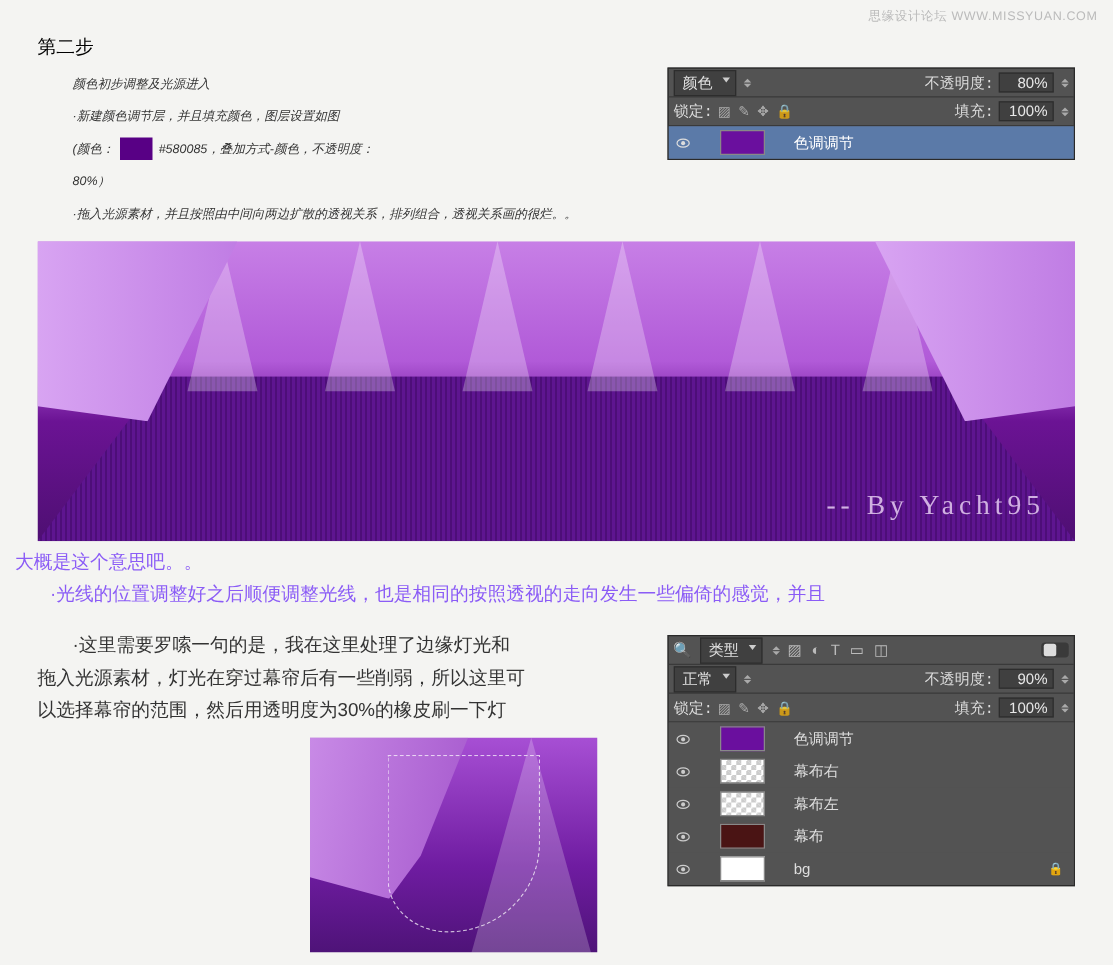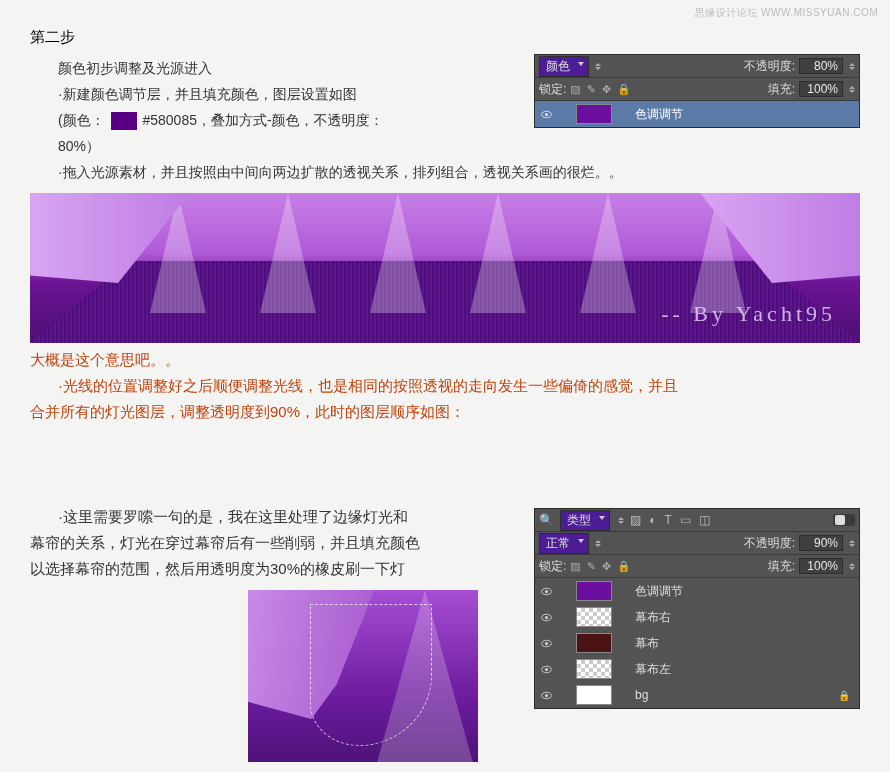--- a/index.html
+++ b/index.html
@@ -23,28 +23,29 @@
     letter-spacing: 0.5px;
   }
   .step-title {
     color: #000000;
     font-size: 15px;
     padding: 28px 0 0 30px;
   }
   .body-text {
     padding: 8px 20px 0 58px;
     line-height: 26px;
-    font-size: 14px;
+    font-size: 10px;
     color: #333;
+    font-style: italic;
   }
   .body-text2 {
-    padding: 4px 20px 0 30px;
+    padding: 4px 20px 0 12px;
     line-height: 26px;
     font-size: 15px;
-    color: #c2410c;
+    color: #8b5cf6;
   }
   .swatch {
     display: inline-block;
     width: 26px;
     height: 18px;
     background: #580085;
     vertical-align: middle;
     margin: 0 2px;
   }
 
@@ -62,21 +63,21 @@
   .ps-row {
     display: flex;
     align-items: center;
     height: 22px;
     border-bottom: 1px solid #3a3a3a;
     padding: 0 4px;
     gap: 4px;
   }
   .ps-row:last-child { border-bottom: none; }
   .ps-dropdown {
-    background: #4c1d95;
+    background: #404040;
     color: #e0e0e0;
     padding: 1px 18px 1px 6px;
     position: relative;
     border: 1px solid #2d2d2d;
   }
   .ps-dropdown::after {
     content: "";
     position: absolute;
     right: 4px;
     top: 5px;
@@ -92,21 +93,21 @@
   }
   .ps-arrows::before,
   .ps-arrows::after {
     content: "";
     width: 0; height: 0;
     border-left: 3px solid transparent;
     border-right: 3px solid transparent;
   }
   .ps-arrows::before { border-bottom: 3px solid #aaa; }
   .ps-arrows::after  { border-top: 3px solid #aaa; }
-  .ps-label { color: #ddd; }
+  .ps-label { color: #ddd; font-family: Liberation Mono, monospace; }
   .ps-value-box {
     background: #404040;
     border: 1px solid #2d2d2d;
     padding: 0 4px;
     min-width: 34px;
     text-align: right;
     color: #e8e8e8;
   }
   .spacer { flex: 1; }
   .ps-lock-icons { display: flex; gap: 6px; align-items: center; color: #bbb; font-size: 11px;}
@@ -138,21 +139,21 @@
       linear-gradient(45deg,#ccc 25%,transparent 25%,transparent 75%,#ccc 75%) 0 0/8px 8px,
       linear-gradient(45deg,#ccc 25%,#fff 25%,#fff 75%,#ccc 75%) 4px 4px/8px 8px;
   }
   .thumb.darkred { background: #4a1414; }
   .thumb.white { background: #fff; }
 
   
   .stage-wrap {
     margin: 8px 30px 0 30px;
     position: relative;
-    height: 150px;
+    height: 240px;
     overflow: hidden;
   }
   .stage-back {
     position: absolute; inset: 0;
     background: linear-gradient(#c77fe6 0%, #b15ad8 40%, #6b1394 60%, #4e0f72 100%);
   }
   .stage-floor {
     position: absolute; left:0; right:0; bottom:0; height: 55%;
     background: repeating-linear-gradient(90deg,#5e1590,#5e1590 2px,#4d0e78 2px,#4d0e78 4px);
     clip-path: polygon(12% 0, 88% 0, 100% 100%, 0 100%);
@@ -324,27 +325,26 @@
   <div class="light" style="left:550px"></div>
   <div class="light" style="left:660px"></div>
   <div class="curtain-l"></div>
   <div class="curtain-r"></div>
   <div class="by-line">-- By Yacht95</div>
 </div>
 
 <div class="body-text2">
   <div>大概是这个意思吧。。</div>
   <div style="text-indent:28px">·光线的位置调整好之后顺便调整光线，也是相同的按照透视的走向发生一些偏倚的感觉，并且</div>
-  <div>合并所有的灯光图层，调整透明度到90%，此时的图层顺序如图：</div>
 </div>
 
 <div class="bottom-wrap clearfix">
   <div class="bottom-left">
     <div style="text-indent:28px">·这里需要罗嗦一句的是，我在这里处理了边缘灯光和</div>
-    <div>幕帘的关系，灯光在穿过幕帘后有一些削弱，并且填充颜色</div>
+    <div>拖入光源素材，灯光在穿过幕帘后有一些削弱，所以这里可</div>
     <div>以选择幕帘的范围，然后用透明度为30%的橡皮刷一下灯</div>
     <div class="mini-stage">
       <div class="mini-back"></div>
       <div class="mini-light"></div>
       <div class="mini-curtain"></div>
       <div class="mini-sel"></div>
     </div>
   </div>
 </div>
 
@@ -404,32 +404,32 @@
         <span class="thumb checker"></span>
         <span class="layer-name">幕布右</span>
       </div>
       <div class="ps-layer-row">
         <span class="eye">
           <svg viewBox="0 0 16 16">
             <ellipse cx="8" cy="8" rx="6" ry="4" fill="none" stroke="#ccc" stroke-width="1.2"></ellipse>
             <circle cx="8" cy="8" r="2" fill="#ccc"></circle>
           </svg>
         </span>
-        <span class="thumb darkred"></span>
-        <span class="layer-name">幕布</span>
+        <span class="thumb checker"></span>
+        <span class="layer-name">幕布左</span>
       </div>
       <div class="ps-layer-row">
         <span class="eye">
           <svg viewBox="0 0 16 16">
             <ellipse cx="8" cy="8" rx="6" ry="4" fill="none" stroke="#ccc" stroke-width="1.2"></ellipse>
             <circle cx="8" cy="8" r="2" fill="#ccc"></circle>
           </svg>
         </span>
-        <span class="thumb checker"></span>
-        <span class="layer-name">幕布左</span>
+        <span class="thumb darkred"></span>
+        <span class="layer-name">幕布</span>
       </div>
       <div class="ps-layer-row">
         <span class="eye">
           <svg viewBox="0 0 16 16">
             <ellipse cx="8" cy="8" rx="6" ry="4" fill="none" stroke="#ccc" stroke-width="1.2"></ellipse>
             <circle cx="8" cy="8" r="2" fill="#ccc"></circle>
           </svg>
         </span>
         <span class="thumb white"></span>
         <span class="layer-name">bg</span>

